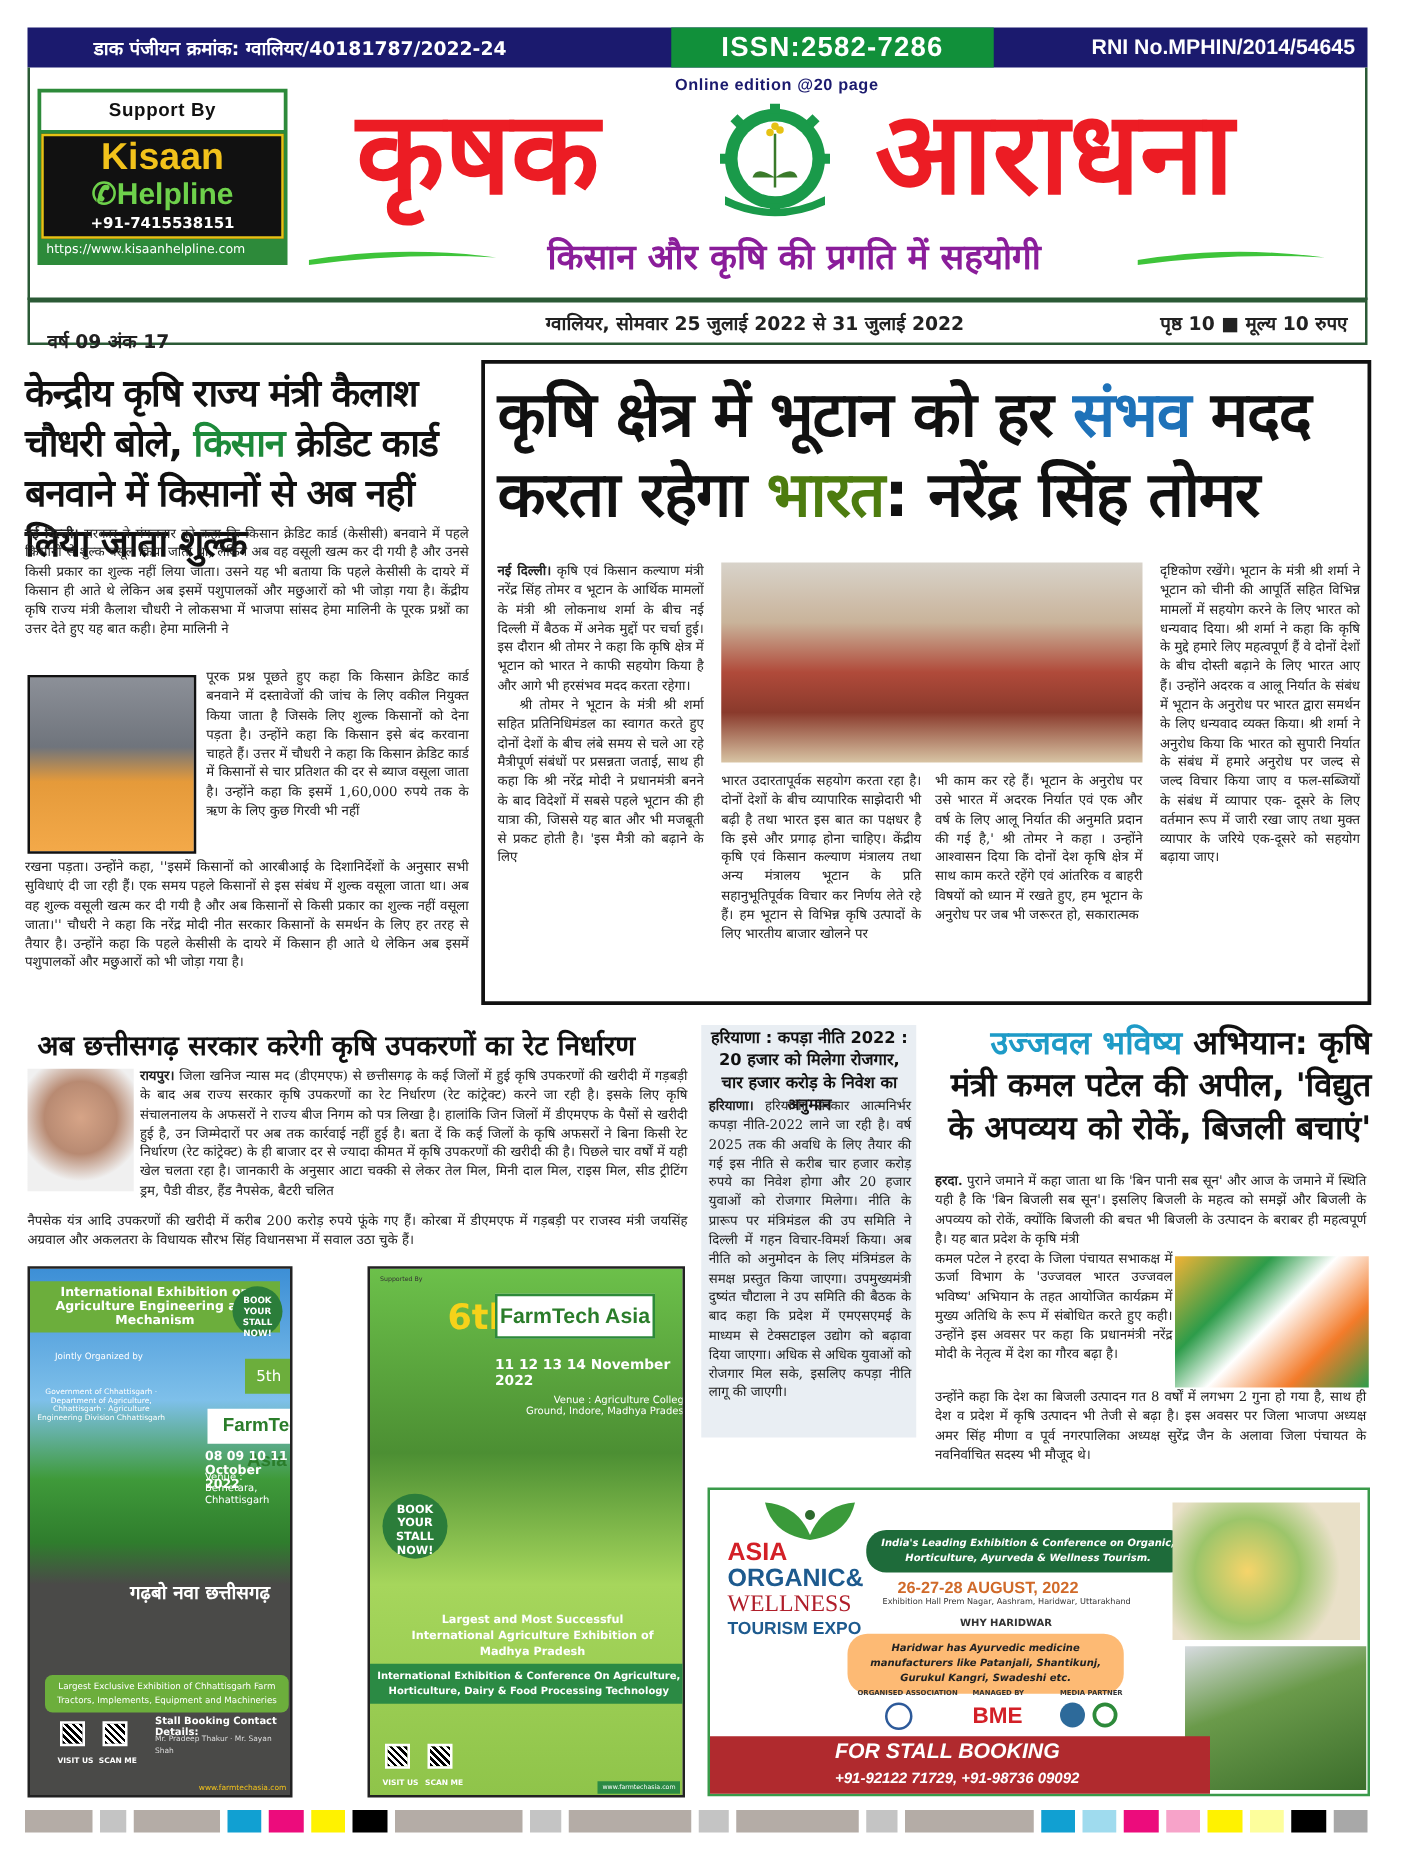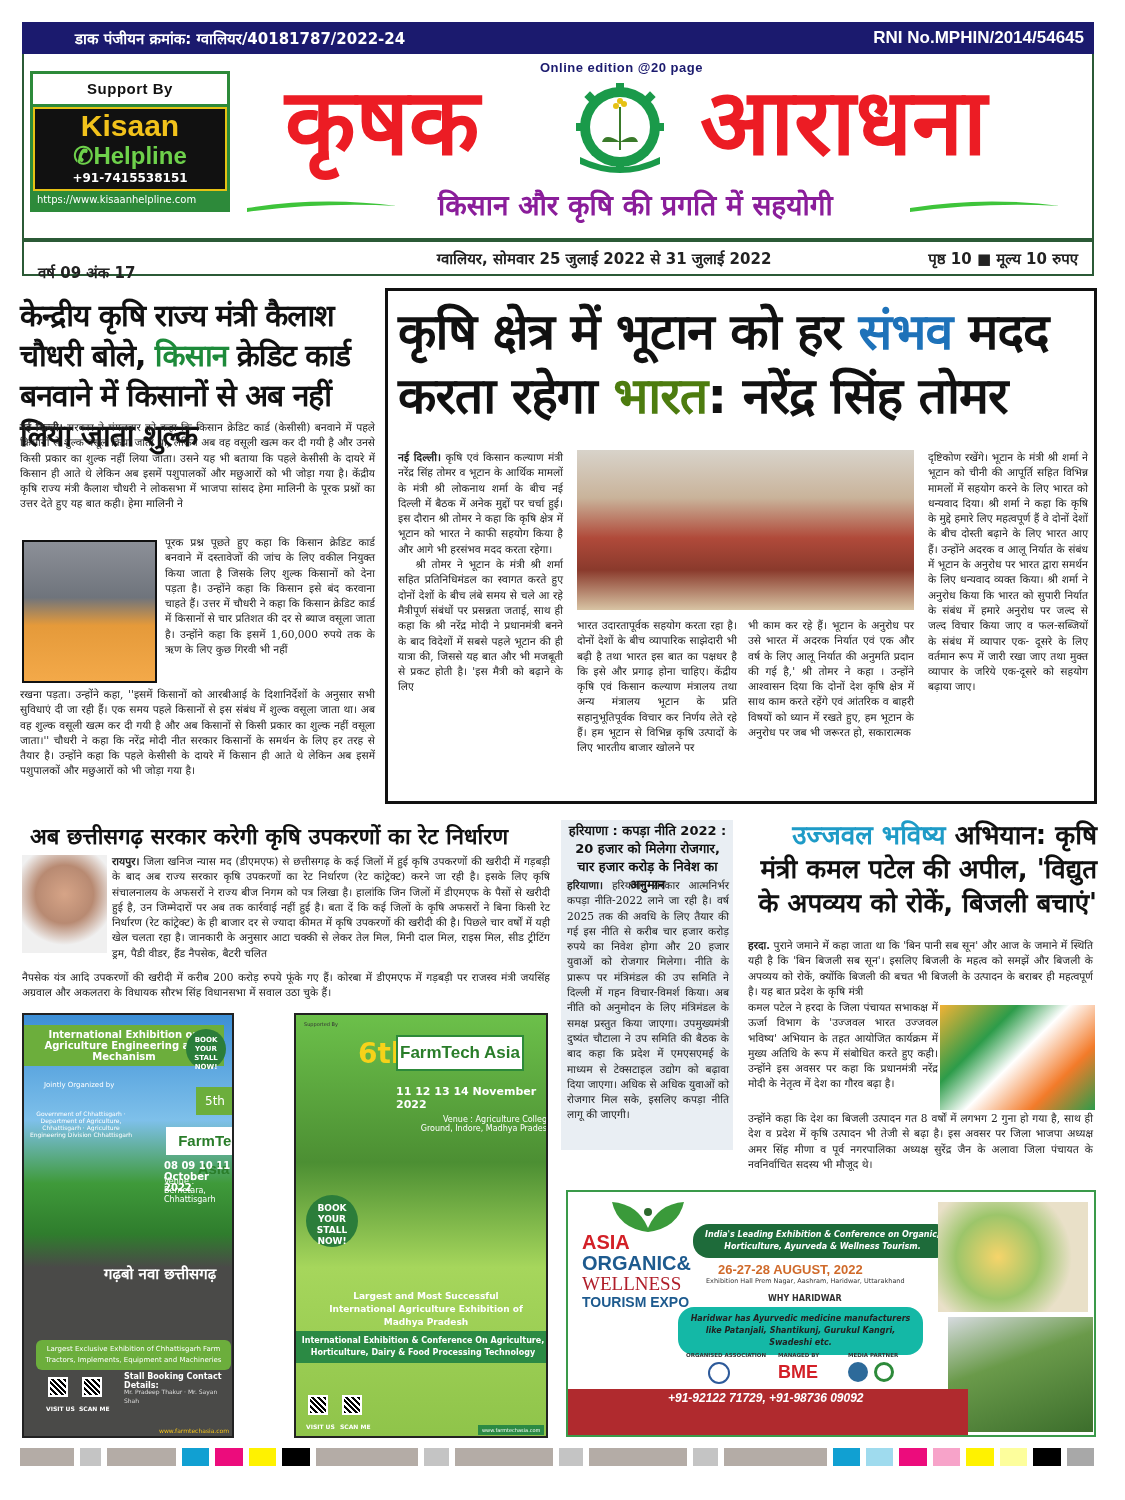--- a/index.html
+++ b/index.html
@@ -116,38 +116,39 @@
   
   .ad3 { left: 566px; top: 1190px; width: 530px; height: 247px; border: 2px solid #3a9a4a; background: #fff; overflow: hidden; }
   .ad3 .t1 { position: absolute; left: 14px; top: 40px; font-size: 20px; font-weight: bold; color: #d32027; line-height: 20px; font-family: "Liberation Sans", sans-serif; }
   .ad3 .t2 { position: absolute; left: 14px; top: 60px; font-size: 20px; font-weight: bold; color: #1d5a8e; line-height: 22px; font-family: "Liberation Sans", sans-serif; }
   .ad3 .t3 { position: absolute; left: 14px; top: 82px; font-size: 19px; color: #b01e2a; line-height: 20px; font-family: "Liberation Serif", serif; }
   .ad3 .t4 { position: absolute; left: 14px; top: 102px; font-size: 14px; font-weight: bold; color: #1d5a8e; font-family: "Liberation Sans", sans-serif; }
   .ad3 .pill1 { position: absolute; left: 125px; top: 32px; width: 259px; background: #1e6b3a; color: #fff; border-radius: 16px; font-size: 8px; font-style: italic; font-weight: bold; text-align: center; padding: 5px; line-height: 12px; }
   .ad3 .dates { position: absolute; left: 150px; top: 70px; font-size: 13px; font-weight: bold; color: #d06a2a; font-family: "Liberation Sans", sans-serif; }
   .ad3 .addr { position: absolute; left: 138px; top: 85px; font-size: 6.5px; color: #333; }
   .ad3 .why { position: absolute; left: 200px; top: 102px; font-size: 8px; font-weight: bold; color: #333; }
-  .ad3 .pill2 { position: absolute; left: 110px; top: 115px; width: 245px; background: #14b8a6; border-radius: 16px; font-size: 8px; font-style: italic; font-weight: bold; text-align: center; padding: 6px; line-height: 12px; color: #222; }
+  .ad3 .pill2 { position: absolute; left: 110px; top: 115px; width: 221px; background: #fdba74; border-radius: 16px; font-size: 8px; font-style: italic; font-weight: bold; text-align: center; padding: 6px; line-height: 12px; color: #222; }
   .ad3 .lbl { position: absolute; top: 160px; font-size: 5.5px; font-weight: bold; color: #333; }
   .ad3 .bme { position: absolute; left: 210px; top: 170px; font-size: 18px; font-weight: bold; color: #d32027; font-family: "Liberation Sans", sans-serif; }
   .ad3 .foot { position: absolute; left: 0; top: 197px; width: 400px; height: 50px; background: #b02a2e; color: #fff; font-style: italic; font-weight: bold; padding-left: 100px; }
   .ad3 .foot .f1 { font-size: 17px; line-height: 24px; font-family: "Liberation Sans", sans-serif; }
   .ad3 .foot .f2 { font-size: 12px; line-height: 18px; font-family: "Liberation Sans", sans-serif; }
   .ad3 .img1 { position: absolute; left: 370px; top: 10px; width: 150px; height: 110px; background: radial-gradient(circle at 40% 50%, #f6d46a 0%, #9cc56a 40%, #e9e0c8 70%); }
   .ad3 .img2 { position: absolute; left: 380px; top: 125px; width: 145px; height: 115px; background: linear-gradient(160deg, #d7dbe0 0%, #6a9a4a 40%, #3c6e2c 100%); }
 
   
   .cbar { left: 20px; top: 1448px; width: 1080px; height: 18px; display: flex; gap: 0; }
   .cbar span { display: block; height: 18px; margin-right: 6px; }
 </style>
 </head>
 <body>
 
 <div class="abs topbar">
   <div class="left">डाक पंजीयन क्रमांक: ग्वालियर/40181787/2022-24</div>
+  <div class="issn">ISSN:2582-7286</div>
   <div class="rni">RNI No.MPHIN/2014/54645</div>
 </div>
 
 <div class="abs masthead"></div>
 <div class="abs online">Online edition @20 page</div>
 
 <div class="abs support">
   <div class="sb">Support By</div>
   <div class="kh">
     <div class="k1">Kisaan</div>
@@ -277,20 +278,21 @@
   <div class="lbl" style="left:118px">ORGANISED ASSOCIATION</div>
   <div class="lbl" style="left:210px">MANAGED BY</div>
   <div class="lbl" style="left:280px">MEDIA PARTNER</div>
   <div style="position:absolute;left:140px;top:170px;width:22px;height:22px;border-radius:50%;border:2px solid #2d5a9a"></div>
   <div class="bme">BME</div>
   <div style="position:absolute;left:280px;top:170px;width:20px;height:20px;border-radius:50%;background:#2d6a9a"></div>
   <div style="position:absolute;left:306px;top:170px;width:20px;height:20px;border-radius:50%;border:3px solid #2d8a3a"></div>
   <div class="img1"></div>
   <div class="img2"></div>
   <div class="foot">
+    <div class="f1">FOR STALL BOOKING</div>
     <div class="f2">+91-92122 71729, +91-98736 09092</div>
   </div>
 </div>
 
 <div class="abs cbar" id="cbar">
     <span style="background: rgb(180, 172, 166); width: 55px;"></span>
     <span style="background: rgb(196, 196, 196); width: 22px;"></span>
     <span style="background: rgb(180, 172, 166); width: 70px;"></span>
     <span style="background: rgb(17, 160, 210); width: 28px;"></span>
     <span style="background: rgb(236, 12, 124); width: 28px;"></span>

